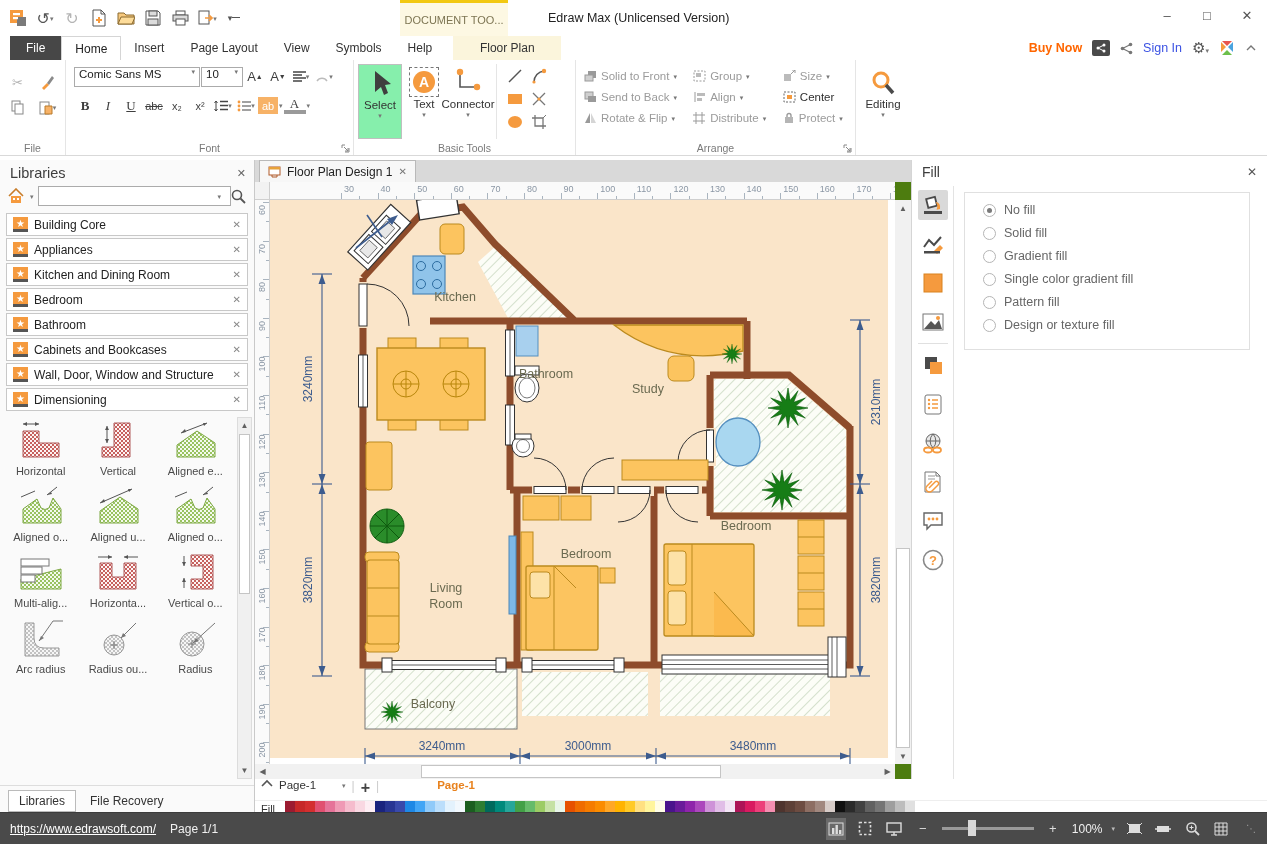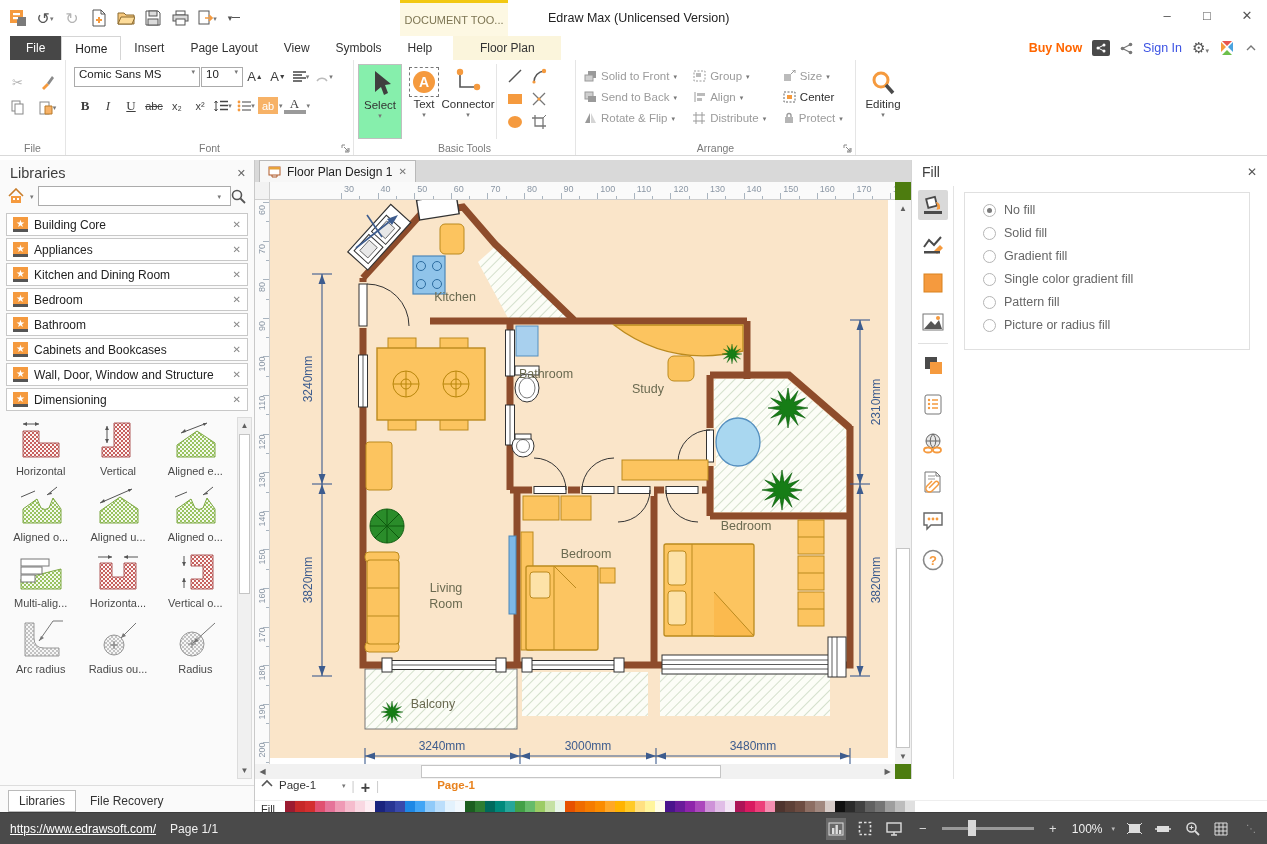--- a/index.html
+++ b/index.html
@@ -1158,21 +1158,21 @@
         <div class="fopt">
             <span class="radio"></span>
             <span>Single color gradient fill</span>
           </div>
         <div class="fopt">
             <span class="radio"></span>
             <span>Pattern fill</span>
           </div>
         <div class="fopt">
             <span class="radio"></span>
-            <span>Picture or radius fill</span>
+            <span>Design or texture fill</span>
           </div>
       </div>
     </div>
   </div>
 
   <div class="statusbar">
     <a href="#">https://www.edrawsoft.com/</a>
     <span class="pageinfo">Page 1/1</span>
     <div class="sright">
       <span class="sbtn sel">

